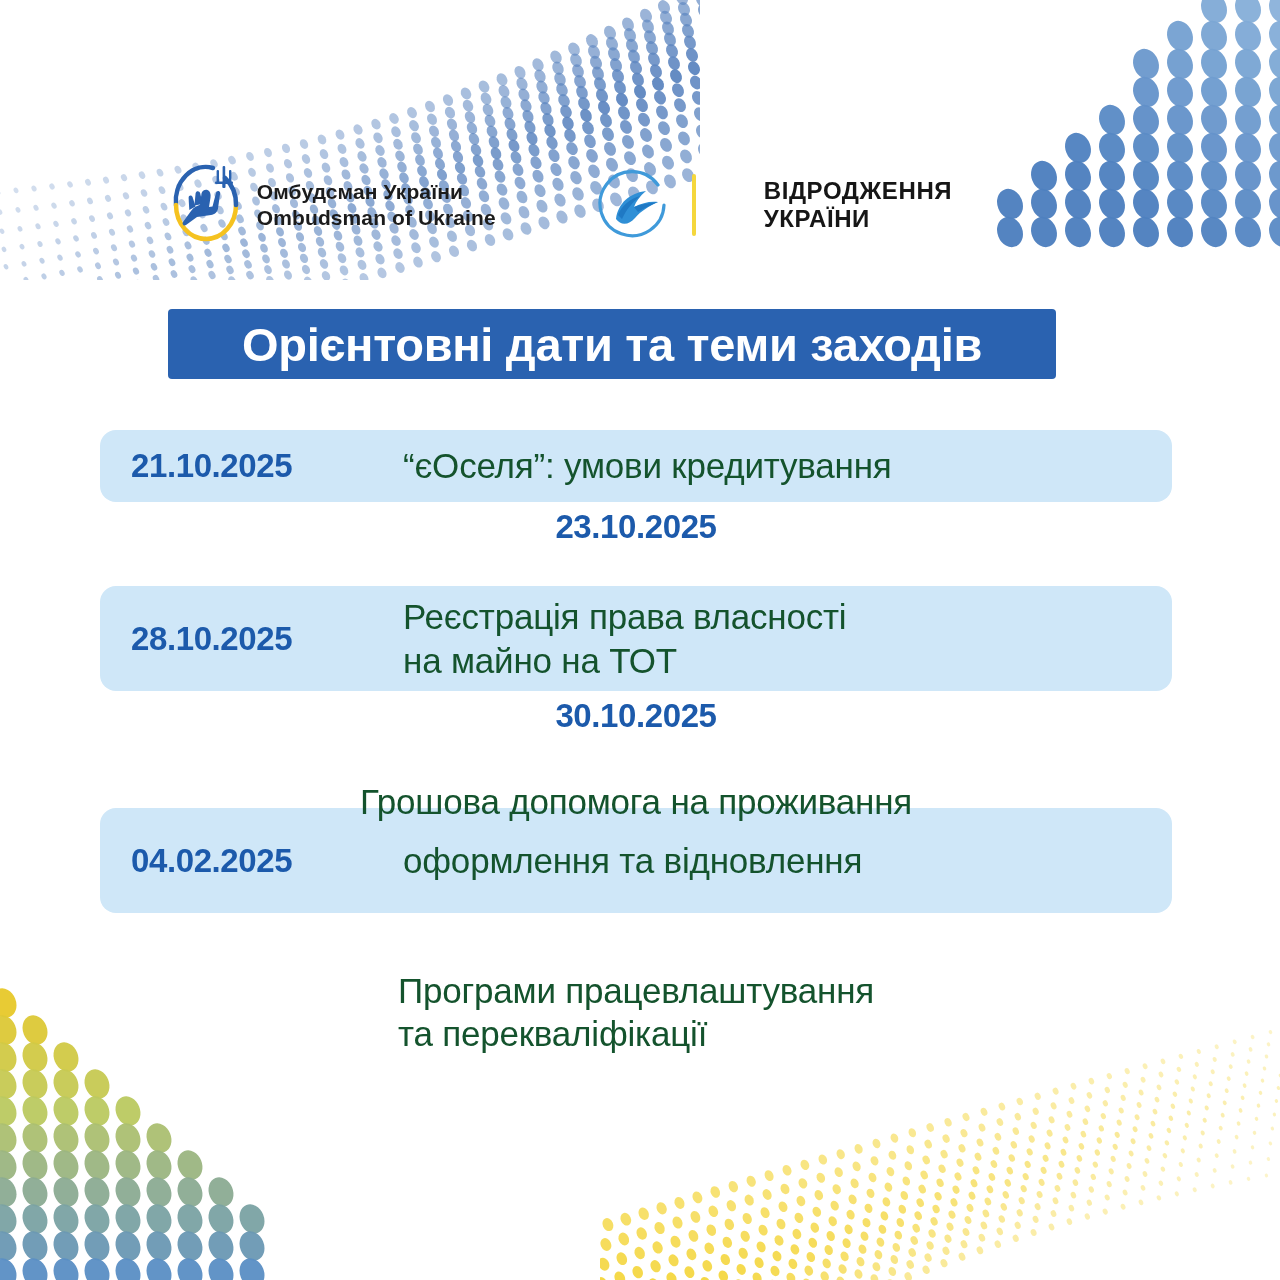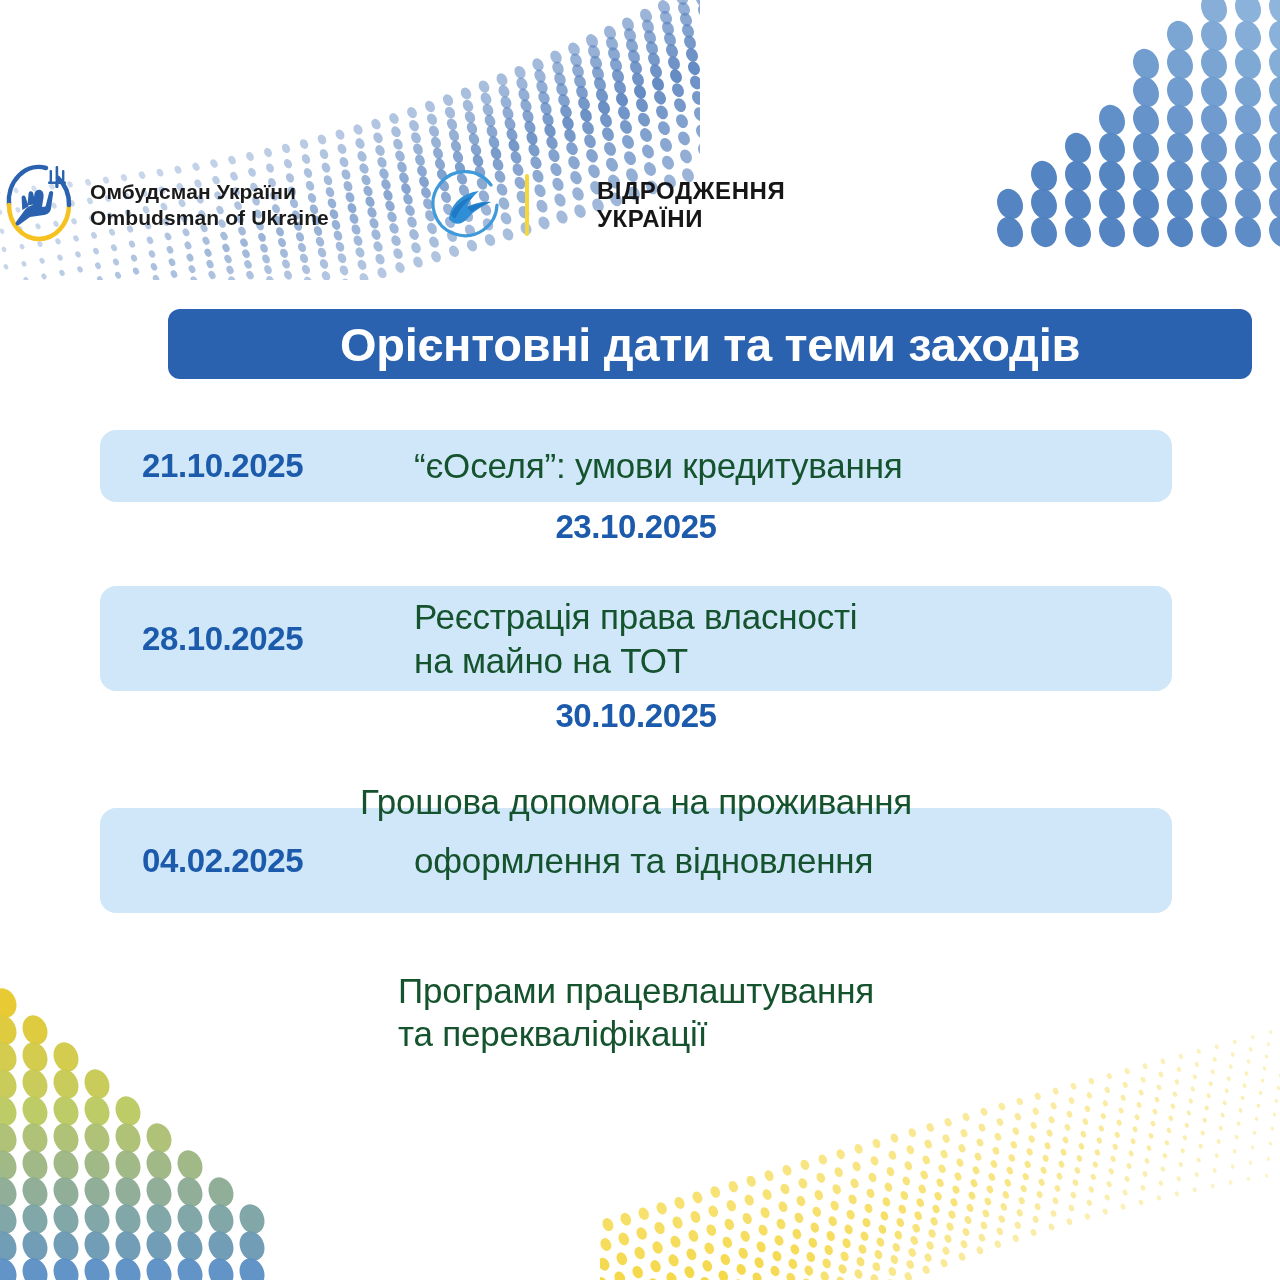--- a/index.html
+++ b/index.html
@@ -21,21 +21,21 @@
   .deco { position: absolute; pointer-events: none; }
   #deco-tl { top: -40px; left: -120px; width: 820px; height: 320px; }
   #deco-tr { top: -30px; right: -30px; width: 330px; height: 300px; }
   #deco-bl { bottom: -20px; left: -40px; width: 330px; height: 330px; }
   #deco-br { bottom: -40px; right: -80px; width: 760px; height: 330px; }
 
   
   #logo-row {
     position: absolute;
     top: 160px; left: 0; width: 1119px;
-    display: flex; align-items: center; justify-content: flex-start;
+    display: flex; align-items: center; justify-content: center;
     gap: 100px;
   }
   .logo-block { display: flex; align-items: center; }
 
   .ombud-mark { width: 78px; height: 90px; flex: 0 0 auto; }
   .ombud-text { margin-left: 12px; line-height: 1.22; }
   .ombud-text .l1, .ombud-text .l2 {
     font-size: 21px; font-weight: 700; color: #1b1b1b;
     letter-spacing: .1px; white-space: nowrap;
   }
@@ -48,23 +48,23 @@
   .vidr-text { line-height: 1.18; margin-left: 48px; }
   .vidr-text .l1, .vidr-text .l2 {
     font-size: 24px; font-weight: 800; color: #161616;
     letter-spacing: .6px; white-space: nowrap;
   }
 
   
   #title-banner {
     position: absolute;
     left: 168px; top: 309px;
-    width: 1084px; height: 70px;
+    width: 888px; height: 70px;
     background: #2a62b0;
-    border-radius: 12px;
+    border-radius: 4px;
     display: flex; align-items: center; justify-content: center;
   }
   #title-banner .title-text {
     color: #ffffff;
     font-size: 47px;
     font-weight: 800;
     letter-spacing: -0.3px;
     white-space: nowrap;
     line-height: 1;
   }
@@ -72,21 +72,21 @@
   
   #schedule {
     position: absolute;
     left: 100px; top: 430px;
     width: 1072px;
   }
   .row {
     display: flex;
     align-items: center;
     border-radius: 16px;
-    padding: 0 42px;
+    padding: 0 31px;
     margin-bottom: 6px;
   }
   .row.highlight { background: #cfe7f8; }
   .row.plain     { background: transparent; flex-direction: column; }
   .row.h1 { height: 72px; }
   .row.h2 { height: 105px; }
 
   .row .date {
     flex: 0 0 272px;
     color: #1c5aab;

